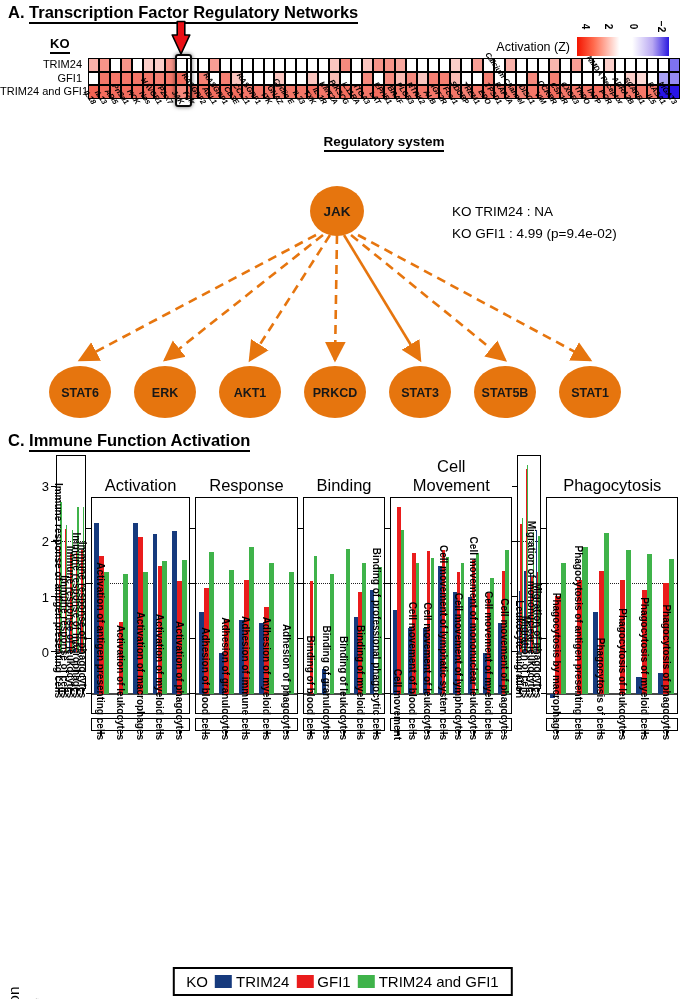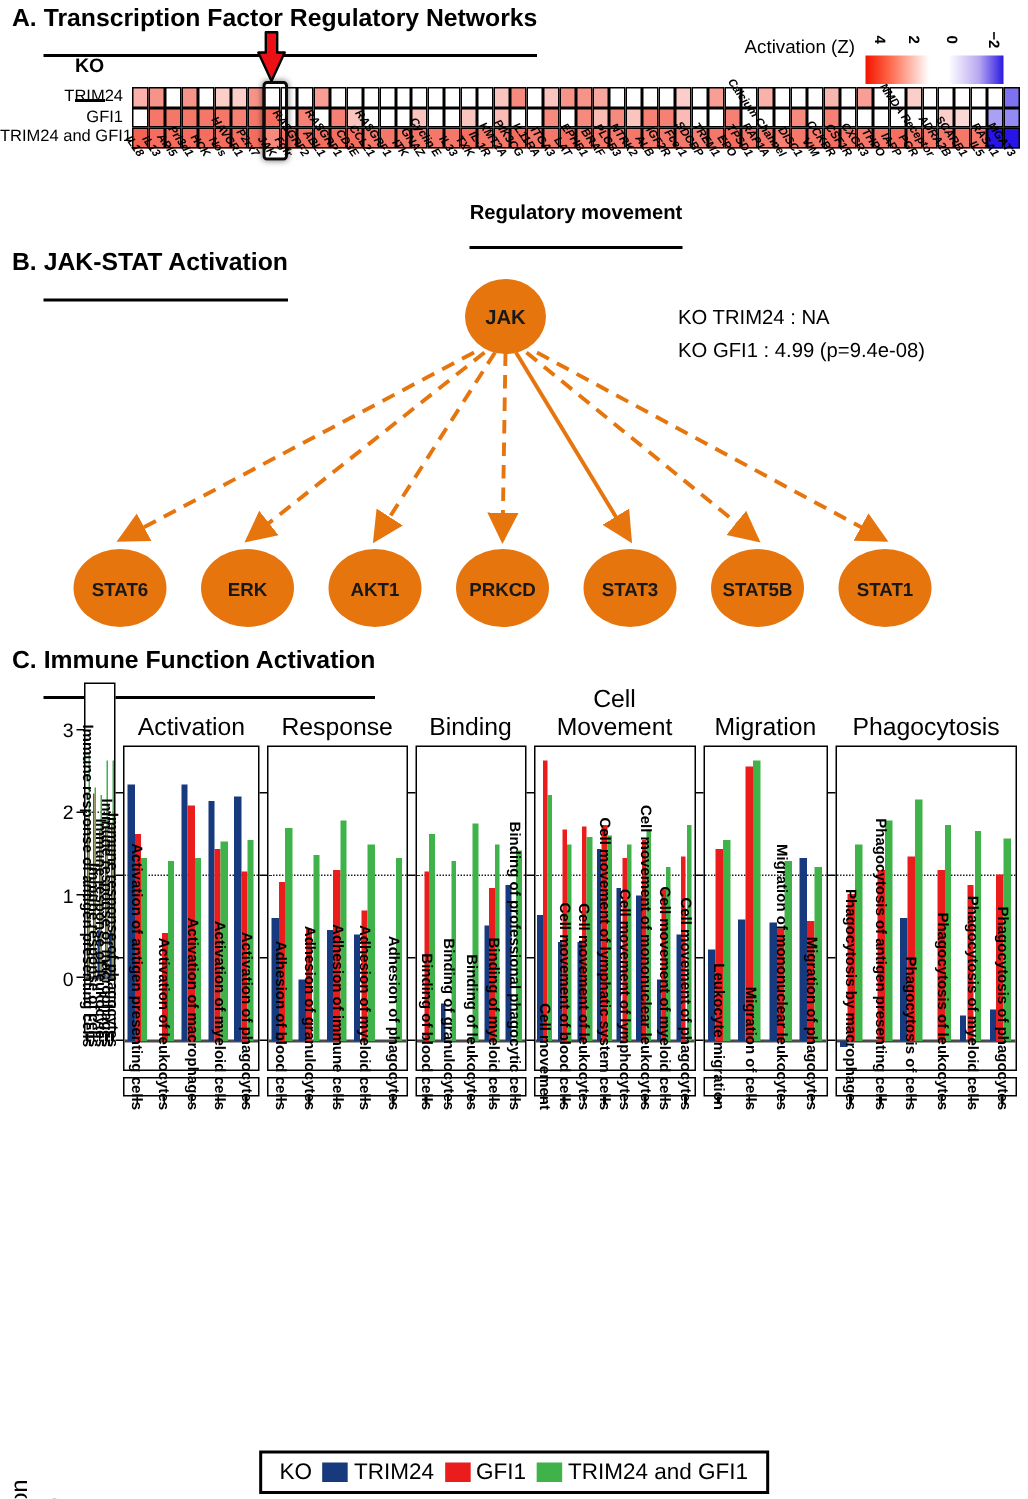--- a/index.html
+++ b/index.html
@@ -1,25 +1,25 @@
 <!DOCTYPE html>
 <html><head>
 <meta charset="utf-8">
 <style>
   html,body{margin:0;padding:0;background:#fff;}
   #fig{position:relative;width:685px;height:999px;background:#fff;
        font-family:"Liberation Sans",sans-serif;color:#000;overflow:hidden;}
-  .ul{border-bottom:2.5px solid #000;padding-bottom:15px;}
+  .ul{border-bottom:2.5px solid #000;padding-bottom:1px;}
   .sec-title{position:absolute;left:8px;font-size:16.5px;font-weight:bold;white-space:nowrap;}
 
   
   #panelA{position:absolute;left:0;top:0;width:685px;height:165px;}
   #koLabel{position:absolute;left:50px;top:36px;font-size:13px;font-weight:bold;}
   #cbWrap{position:absolute;right:16px;top:20px;display:flex;align-items:flex-end;gap:7px;}
-  #cbLabel{font-size:12.5px;margin-bottom:18px;white-space:nowrap;}
+  #cbLabel{font-size:12.5px;margin-bottom:2px;white-space:nowrap;}
   #cbCol{position:relative;width:92px;height:36px;}
   #cbTicks{position:absolute;left:0;top:0;width:100%;height:15px;}
   .cb-tick{position:absolute;top:1px;font-size:10px;font-weight:bold;transform:rotate(90deg);transform-origin:center;}
   #cbGrad{position:absolute;left:0;bottom:0;width:92px;height:19px;}
   #hmRowLabels{position:absolute;left:0;top:58px;width:85px;}
   .hm-rowlabel{height:13.5px;line-height:13.5px;font-size:11px;text-align:right;padding-right:3px;white-space:nowrap;}
   #hmGrid{position:absolute;left:88px;top:58px;right:5px;}
   .hm-row{display:flex;height:13.5px;}
   .hm-cell{flex:1;border:1.1px solid #000;box-sizing:border-box;}
   #hmHighlight{position:absolute;top:-4px;height:49px;border:2.6px solid #0a0a0a;border-radius:3px;box-shadow:0 0 4px rgba(0,0,0,.6);pointer-events:none;}
@@ -316,25 +316,24 @@
         <span class="hm-collabel" style="left: 85.0926%;">THPO</span>
         <span class="hm-collabel" style="left: 86.9444%;">IAPP</span>
         <span class="hm-collabel" style="left: 88.7963%;">PGR</span>
         <span class="hm-collabel" style="left: 90.6481%;">NMDA Receptor</span>
         <span class="hm-collabel" style="left: 92.5%;">ADRA2B</span>
         <span class="hm-collabel" style="left: 94.3519%;">SCARB1</span>
         <span class="hm-collabel" style="left: 96.2037%;">IL5</span>
         <span class="hm-collabel" style="left: 98.0556%;">RASA1</span>
         <span class="hm-collabel" style="left: 99.9074%;">MGAT3</span>
       </div>
-    <div id="regNet"><span class="ul">Regulatory movement</span></div>
+    <div id="regNet"><span class="ul">Regulatory system</span></div>
   </div>
 
   <div id="panelB">
-    <div class="sec-title" style="top:1px;"><span>B.</span> <span class="ul">JAK-STAT Activation</span></div>
 
     <svg id="jakSvg" width="685" height="245" viewBox="0 0 685 245">
         <defs>
           <marker id="ah" markerWidth="9" markerHeight="9" refX="7" refY="4.5" orient="auto">
   <path d="M0,0.5 L8,4.5 L0,8.5 z" fill="#e6750e"></path>
           </marker>
         </defs>
         <line x1="316" y1="50" x2="80" y2="175" stroke="#e6750e" stroke-width="2.6" marker-end="url(#ah)" stroke-dasharray="9 6"></line>
         <line x1="323" y1="50" x2="165" y2="175" stroke="#e6750e" stroke-width="2.6" marker-end="url(#ah)" stroke-dasharray="9 6"></line>
         <line x1="330" y1="50" x2="250" y2="175" stroke="#e6750e" stroke-width="2.6" marker-end="url(#ah)" stroke-dasharray="9 6"></line>
@@ -355,21 +354,21 @@
         <ellipse cx="420" cy="207" rx="31" ry="26" fill="#e6750e"></ellipse>
         <text x="420" y="212" text-anchor="middle" font-size="12.5" font-weight="bold" fill="#181818">STAT3</text>
         <ellipse cx="505" cy="207" rx="31" ry="26" fill="#e6750e"></ellipse>
         <text x="505" y="212" text-anchor="middle" font-size="12.5" font-weight="bold" fill="#181818">STAT5B</text>
         <ellipse cx="590" cy="207" rx="31" ry="26" fill="#e6750e"></ellipse>
         <text x="590" y="212" text-anchor="middle" font-size="12.5" font-weight="bold" fill="#181818">STAT1</text>
       </svg>
 
     <div id="scoreBlock">
       <div>KO TRIM24 : NA</div>
-      <div>KO GFI1 : 4.99 (p=9.4e-08)</div>
+      <div>KO GFI1 : 4.99 (p=9.4e-02)</div>
     </div>
   </div>
 
   <div id="panelC">
     <div class="sec-title" style="top:1px;"><span>C.</span> <span class="ul">Immune Function Activation</span></div>
 
     <div id="ylab1" class="vlab">Activation</div>
     <div id="ylab2" class="vlab">Z-score</div>
 
     <div id="barPanels">
@@ -581,21 +580,20 @@
             <span class="bxlabel" style="left: calc(18.75% + 5px);">Cell movement of blood cells</span>
             <span class="bxlabel" style="left: calc(31.25% + 5px);">Cell movement of leukocytes</span>
             <span class="bxlabel" style="left: calc(43.75% + 5px);">Cell movement of lymphatic system cells</span>
             <span class="bxlabel" style="left: calc(56.25% + 5px);">Cell movement of lymphocytes</span>
             <span class="bxlabel" style="left: calc(68.75% + 5px);">Cell movement of mononuclear leukocytes</span>
             <span class="bxlabel" style="left: calc(81.25% + 5px);">Cell movement of myeloid cells</span>
             <span class="bxlabel" style="left: calc(93.75% + 5px);">Cell movement of phagocytes</span>
           </div>
         </div>
         <div class="bp" style="flex-grow: 4;">
-          <div class="bp-title">Migration</div>
           <div class="bp-box">
             <div class="refline" style="top: 85.4487px;"></div>
             <div class="zeroline" style="top: 194.705px;"></div>
             <div class="ytick-mark" style="top: 194.905px;"></div>
             <div class="ytick-mark" style="top: 139.777px;"></div>
             <div class="ytick-mark" style="top: 84.6487px;"></div>
             <div class="ytick-mark" style="top: 29.5205px;"></div>
             <div class="bar" style="background: rgb(22, 58, 125); width: 6%; left: 3%; top: 135.064px; height: 60.641px;"></div>
             <div class="bar" style="background: rgb(22, 58, 125); width: 6%; left: 28%; top: 114.667px; height: 81.0385px;"></div>
             <div class="bar" style="background: rgb(22, 58, 125); width: 6%; left: 53%; top: 117.423px; height: 78.2821px;"></div>

